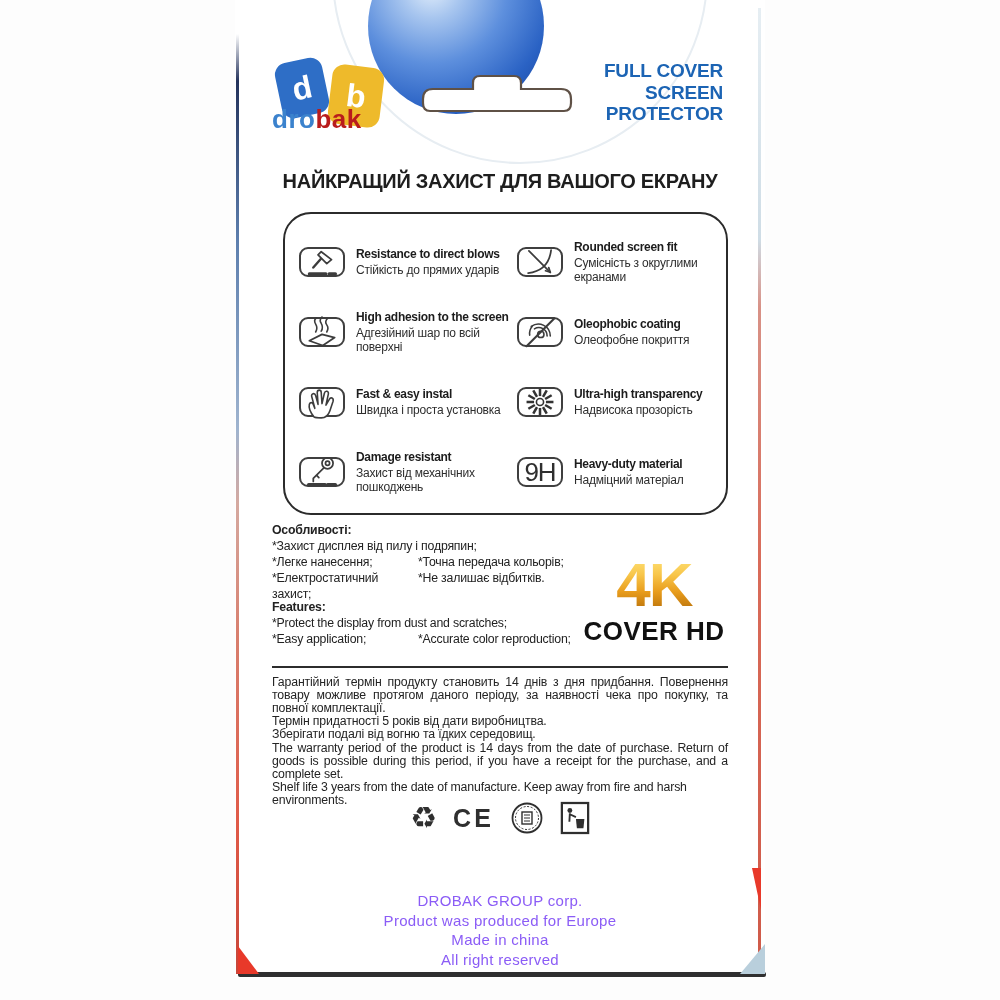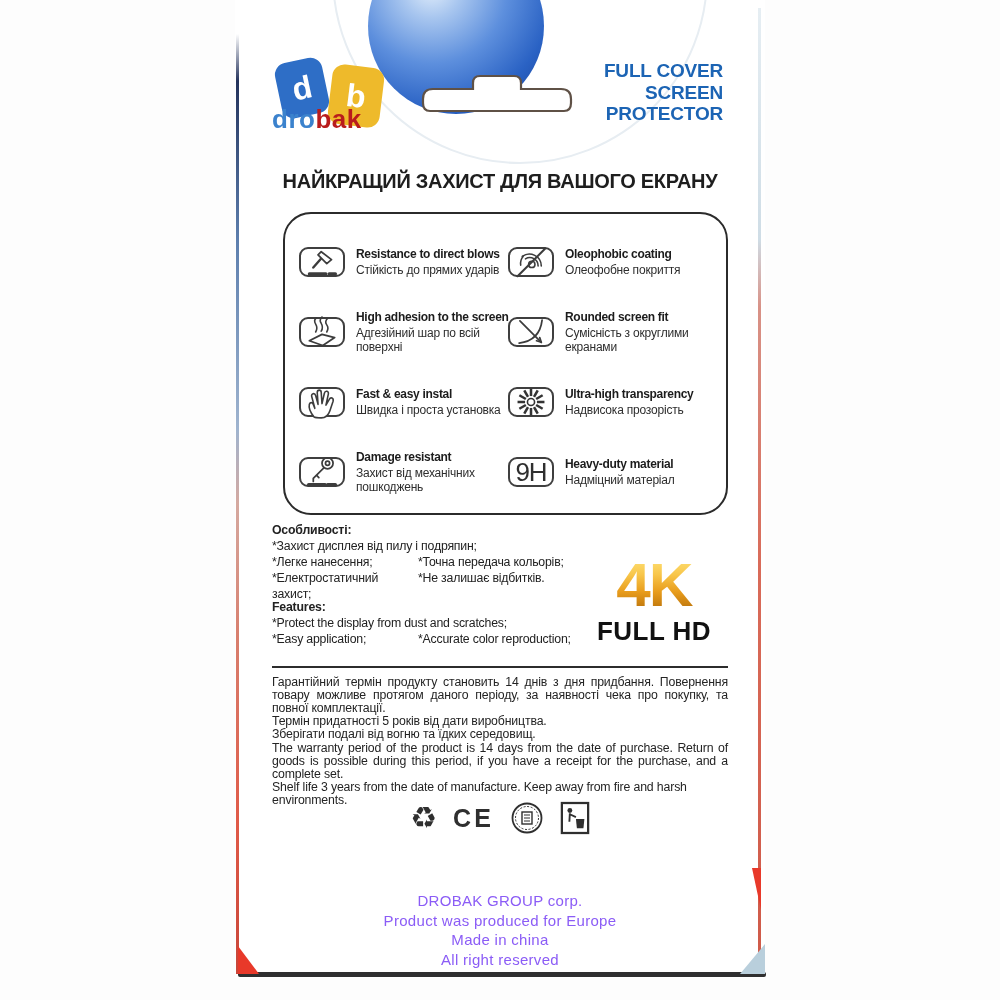--- a/index.html
+++ b/index.html
@@ -34,21 +34,21 @@
   
   .product-type{position:absolute;left:300px;top:60px;width:188px;text-align:right;
     color:#1c64b4;font-size:19px;font-weight:800;line-height:21.5px;letter-spacing:-.2px;}
 
   .headline{position:absolute;left:0;top:170px;width:530px;text-align:center;
     color:#1e1e1e;font-size:20px;font-weight:800;letter-spacing:-.3px;}
 
   
   .feature-box{position:absolute;left:48px;top:212px;width:445px;height:303px;
     border:2px solid #2b2b2b;border-radius:28px;box-sizing:border-box;
-    display:flex;padding:13px 16px 0 14px;}
+    display:flex;padding:13px 0 0 14px;justify-content:flex-end;}
   .fcol{display:flex;flex-direction:column;}
   .fcol-left{width:232px;}
   .fcol-right{flex:1;}
   .feat{height:70px;display:flex;align-items:center;}
   .feat-icon{width:46px;height:30px;border:2px solid #3f3f3f;border-radius:9px;box-sizing:border-box;
     flex:0 0 46px;display:flex;align-items:center;justify-content:center;background:#fff;}
   .feat-icon svg{display:block;}
   .nineh span{font-size:26px;color:#2f2f2f;letter-spacing:-1px;}
   .feat-text{margin-left:11px;width:152px;}
   .feat-title{font-size:12px;font-weight:bold;color:#1c1c1c;letter-spacing:-.3px;white-space:nowrap;}
@@ -192,45 +192,45 @@
           <div class="feat-title">Damage resistant</div>
           <div class="feat-sub">Захист від механічних пошкоджень</div>
         </div>
       </div>
 
     </div>
     <div class="fcol fcol-right">
 
       <div class="feat">
         <div class="feat-icon">
+          <svg width="38" height="38" viewBox="0 0 48 48" fill="none" stroke="#3c3c3c" stroke-width="2.2" stroke-linecap="round" stroke-linejoin="round">
+            <path d="M38 9 C36 26 26 36 9 38"></path>
+            <path d="M10 10 L37 37"></path>
+            <path d="M37 37 L31 35 M37 37 L35 31"></path>
+          </svg>
+        </div>
+        <div class="feat-text">
+          <div class="feat-title">Rounded screen fit</div>
+          <div class="feat-sub">Сумісність з округлими екранами</div>
+        </div>
+      </div>
+
+      <div class="feat">
+        <div class="feat-icon">
           <svg width="38" height="38" viewBox="0 0 48 48" fill="none" stroke="#3c3c3c" stroke-width="2" stroke-linecap="round">
             <circle cx="25" cy="27" r="4"></circle>
             <path d="M17 20 a10.5 10.5 0 0 1 16 9"></path>
             <path d="M13 17 a15 15 0 0 1 24 12"></path>
             <path d="M11 28 a14 14 0 0 1 3 -11"></path>
             <path d="M7 42 L42 7" stroke-width="2.6"></path>
           </svg>
         </div>
         <div class="feat-text">
           <div class="feat-title">Oleophobic coating</div>
           <div class="feat-sub">Олеофобне покриття</div>
-        </div>
-      </div>
-
-      <div class="feat">
-        <div class="feat-icon">
-          <svg width="38" height="38" viewBox="0 0 48 48" fill="none" stroke="#3c3c3c" stroke-width="2.2" stroke-linecap="round" stroke-linejoin="round">
-            <path d="M38 9 C36 26 26 36 9 38"></path>
-            <path d="M10 10 L37 37"></path>
-            <path d="M37 37 L31 35 M37 37 L35 31"></path>
-          </svg>
-        </div>
-        <div class="feat-text">
-          <div class="feat-title">Rounded screen fit</div>
-          <div class="feat-sub">Сумісність з округлими екранами</div>
         </div>
       </div>
 
       <div class="feat">
         <div class="feat-icon">
           <svg width="38" height="38" viewBox="0 0 48 48" stroke="#333" stroke-width="3.2" fill="none">
             <line x1="31.5" y1="24" x2="41" y2="24"></line>
               <line x1="30.5" y1="27.8" x2="38.7" y2="32.5"></line>
             <line x1="27.8" y1="30.5" x2="32.5" y2="38.7"></line>
               <line x1="24" y1="31.5" x2="24" y2="41"></line>
@@ -272,21 +272,21 @@
       <span class="c2">*Точна передача кольорів;</span>
     </div>
     <div class="list-row">
       <span class="c1">*Електростатичний захист;</span>
       <span class="c2">*Не залишає відбитків.</span>
     </div>
   </div>
 
   <div class="badge4k">
     <div class="fourk">4K</div>
-    <div class="ultrahd">FULL HD</div>
+    <div class="ultrahd">COVER HD</div>
   </div>
 
   <div class="list-block list-en">
     <div class="list-header">Features:</div>
     <div>*Protect the display from dust and scratches;</div>
     <div class="list-row">
       <span class="c1">*Easy application;</span>
       <span class="c2">*Accurate color reproduction;</span>
     </div>
   </div>

